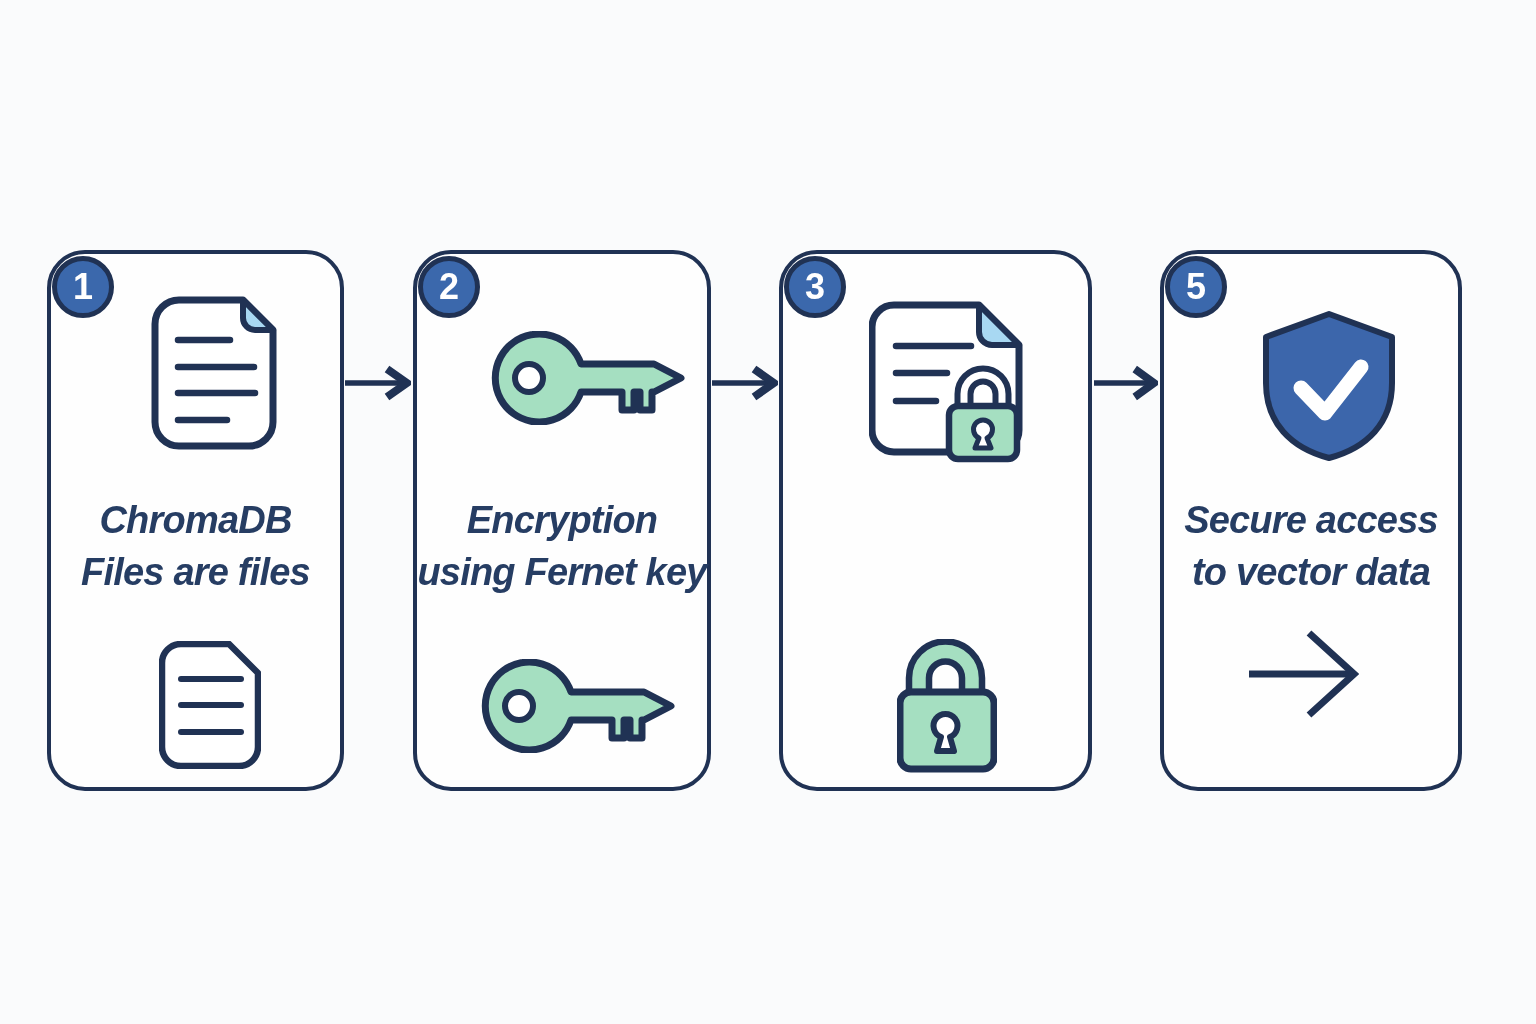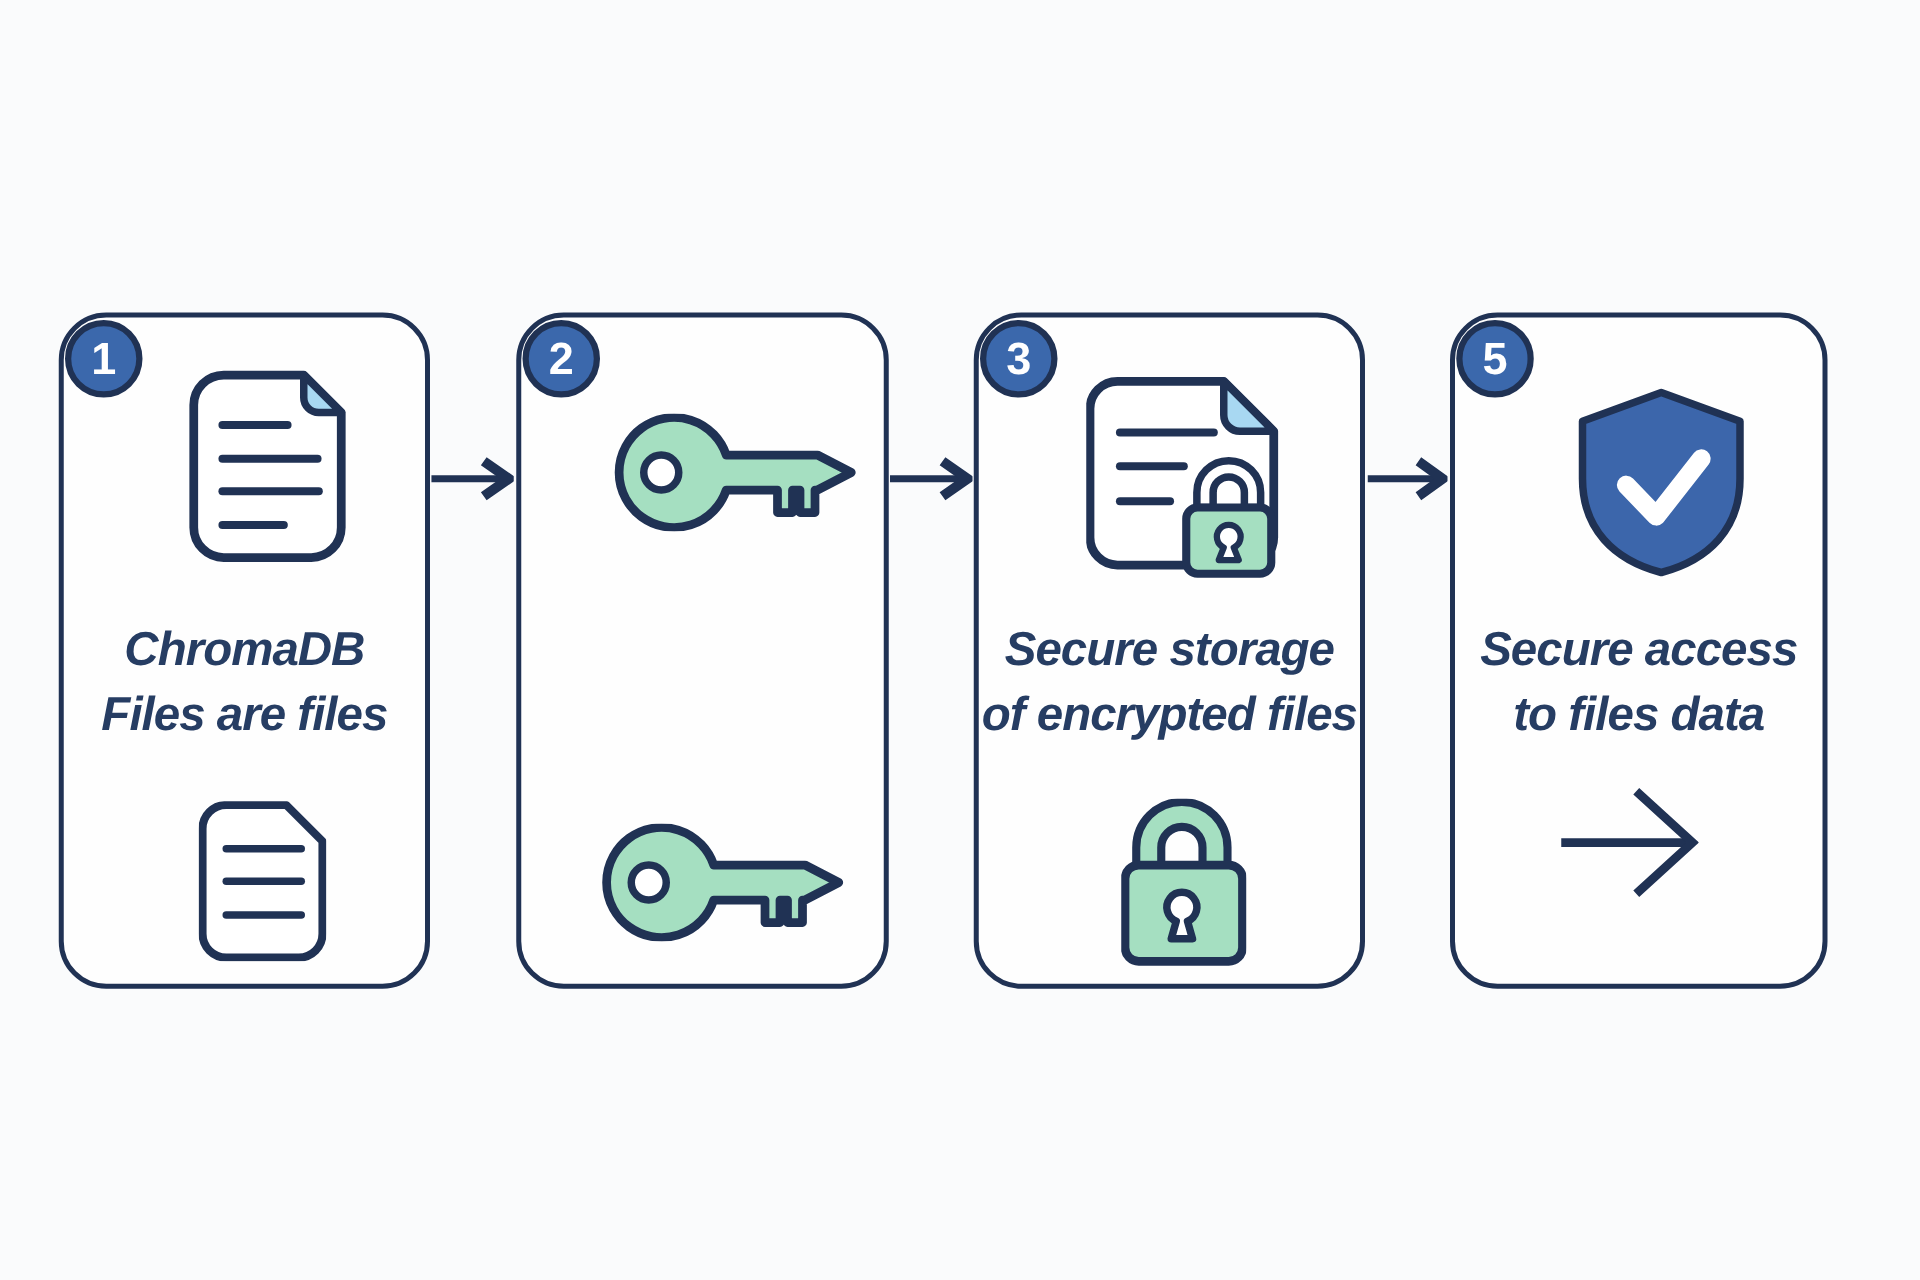--- a/index.html
+++ b/index.html
@@ -90,20 +90,24 @@
   <section class="card c2">
     <div class="badge">
       <span>2</span>
     </div>
     <div class="icon" style="left:74px;top:77px;width:194px;height:94px;">
       <svg viewBox="0 0 194 94" width="194" height="94">
         <path class="sn f-green" stroke-width="7" stroke-linejoin="round" d="M 90 33 A 44 44 0 1 0 90 61 H 131 V 79 H 143 V 61 H 149 V 79 H 161 V 61 H 163 L 190 47 L 163 33 Z"></path>
         <circle class="sn f-white" stroke-width="6" cx="38" cy="47" r="14"></circle>
       </svg>
     </div>
+    <div class="title">
+      <div>Encryption</div>
+      <div>using Fernet key</div>
+    </div>
     <div class="icon" style="left:64px;top:405px;width:194px;height:94px;">
       <svg viewBox="0 0 194 94" width="194" height="94">
         <path class="sn f-green" stroke-width="7" stroke-linejoin="round" d="M 90 33 A 44 44 0 1 0 90 61 H 131 V 79 H 143 V 61 H 149 V 79 H 161 V 61 H 163 L 190 47 L 163 33 Z"></path>
         <circle class="sn f-white" stroke-width="6" cx="38" cy="47" r="14"></circle>
       </svg>
     </div>
   </section>
 
   <div class="conn a2">
     <svg viewBox="0 0 66 44" preserveAspectRatio="none">
@@ -123,24 +127,20 @@
         <g class="sn f-none" stroke-width="6.5" stroke-linecap="round">
           <path d="M 27 45 H 102"></path>
             <path d="M 27 72 H 78"></path>
             <path d="M 27 100 H 67"></path>
         </g>
         <path class="sn f-white" stroke-width="6" stroke-linejoin="round" d="M 88.5 105 V 93 A 25.5 25.5 0 0 1 139.5 93 V 105 H 126.5 V 93 A 12.5 12.5 0 0 0 101.5 93 V 105 Z"></path>
         <rect class="sn f-green" stroke-width="6.5" x="80" y="105" width="68" height="53" rx="9"></rect>
         <path class="sn f-white" stroke-width="5" stroke-linejoin="round" d="M 106 147 L 110 137 A 9.5 9.5 0 1 1 118 137 L 122 147 Z"></path>
       </svg>
     </div>
-    <div class="title">
-      <div>Secure storage</div>
-      <div>of encrypted files</div>
-    </div>
     <div class="icon" style="left:114px;top:385px;width:100px;height:135px;">
       <svg viewBox="0 0 100 135" width="100" height="135">
         <path class="sn f-green" stroke-width="6.5" stroke-linejoin="round" d="M 12 53 V 39 A 36.5 36.5 0 0 1 85 39 V 53 H 65 V 39 A 16.5 16.5 0 0 0 32 39 V 53 Z"></path>
         <rect class="sn f-green" stroke-width="7" x="3" y="53" width="94" height="77" rx="11"></rect>
         <path class="sn f-white" stroke-width="6" stroke-linejoin="round" d="M 40 112 L 44 98 A 12 12 0 1 1 53 98 L 57 112 Z"></path>
       </svg>
     </div>
   </section>
 
   <div class="conn a3">
@@ -155,21 +155,21 @@
       <span>5</span>
     </div>
     <div class="icon" style="left:95px;top:56px;width:140px;height:152px;">
       <svg viewBox="0 0 140 152" width="140" height="152">
         <path class="sn f-shield" stroke-width="6" stroke-linejoin="round" d="M 70 4 L 133 27 V 73 C 133 113 108 138 70 148 C 32 138 7 113 7 73 V 27 Z"></path>
         <path class="f-none" stroke="#ffffff" stroke-width="15" stroke-linecap="round" stroke-linejoin="round" d="M 42 78 L 66 103 L 102 57"></path>
       </svg>
     </div>
     <div class="title">
       <div>Secure access</div>
-      <div>to files data</div>
+      <div>to vector data</div>
     </div>
     <div class="icon" style="left:83px;top:375px;width:112px;height:90px;">
       <svg viewBox="0 0 112 90" width="112" height="90">
         <path class="sn f-none" stroke-width="7" d="M 2 45 H 102"></path>
         <path class="sn f-none" stroke-width="7" stroke-linejoin="miter" d="M 62 4 L 107 45 L 62 86"></path>
       </svg>
     </div>
   </section>
 
 </div>

